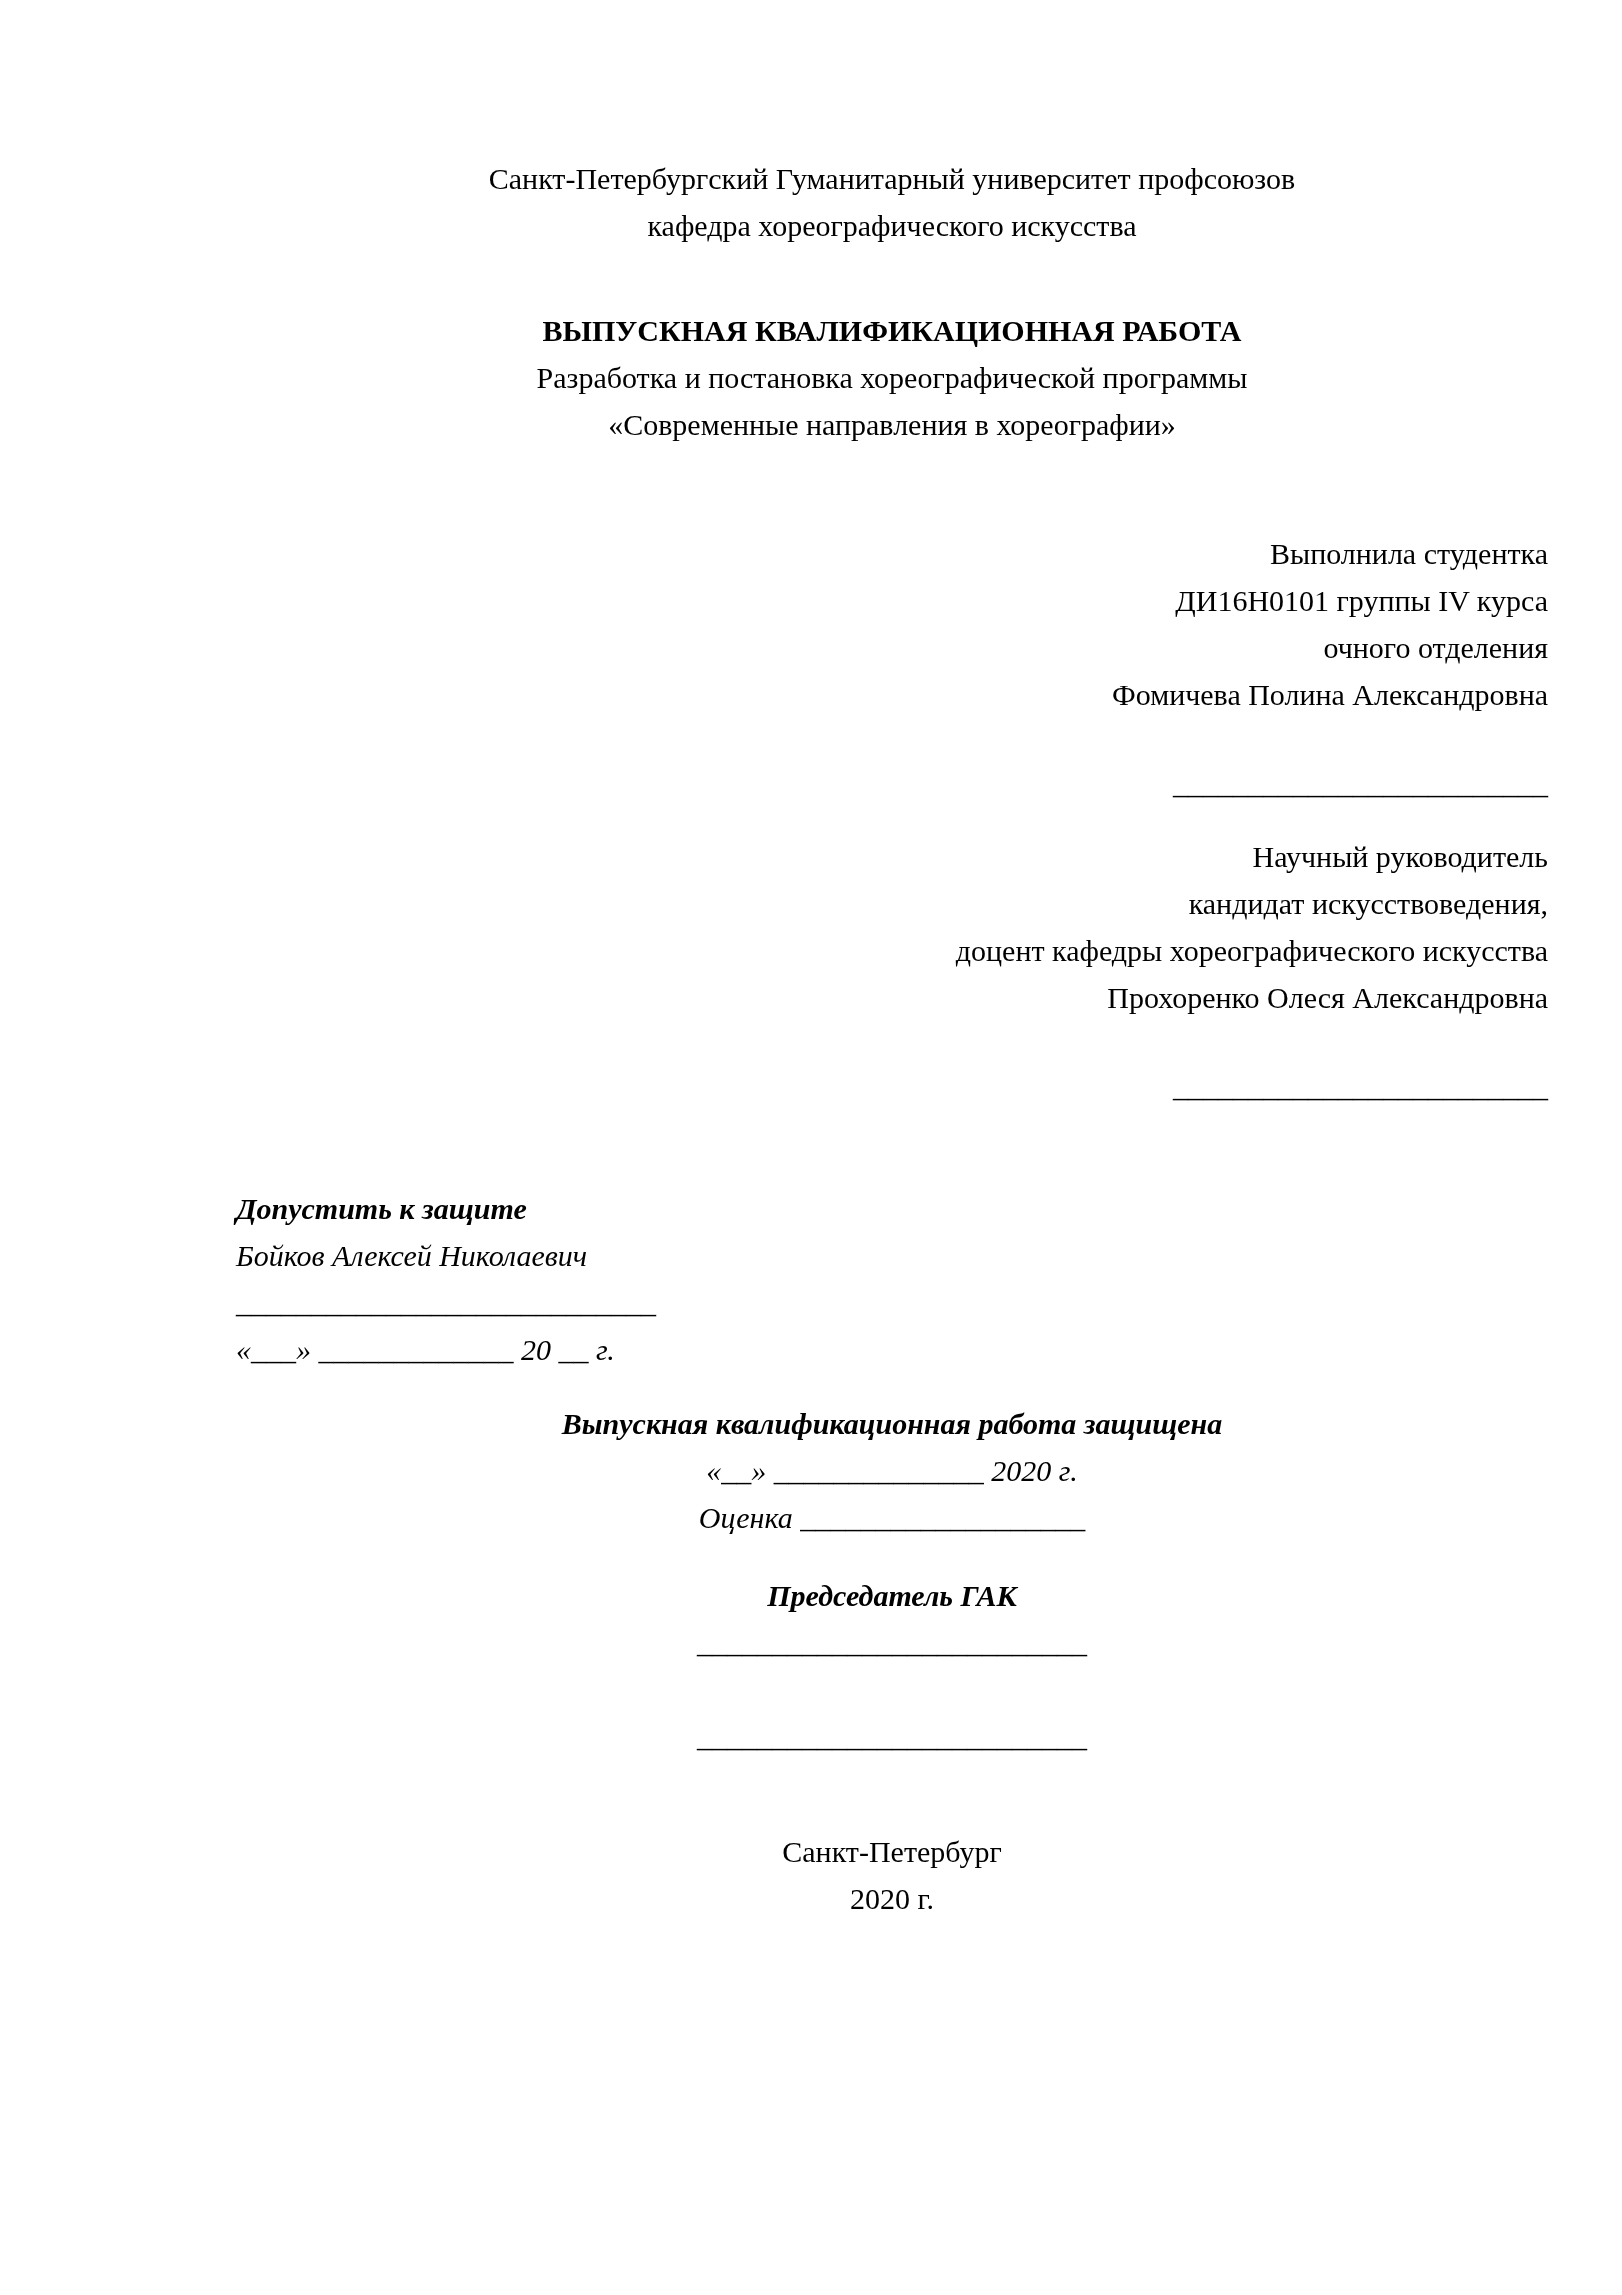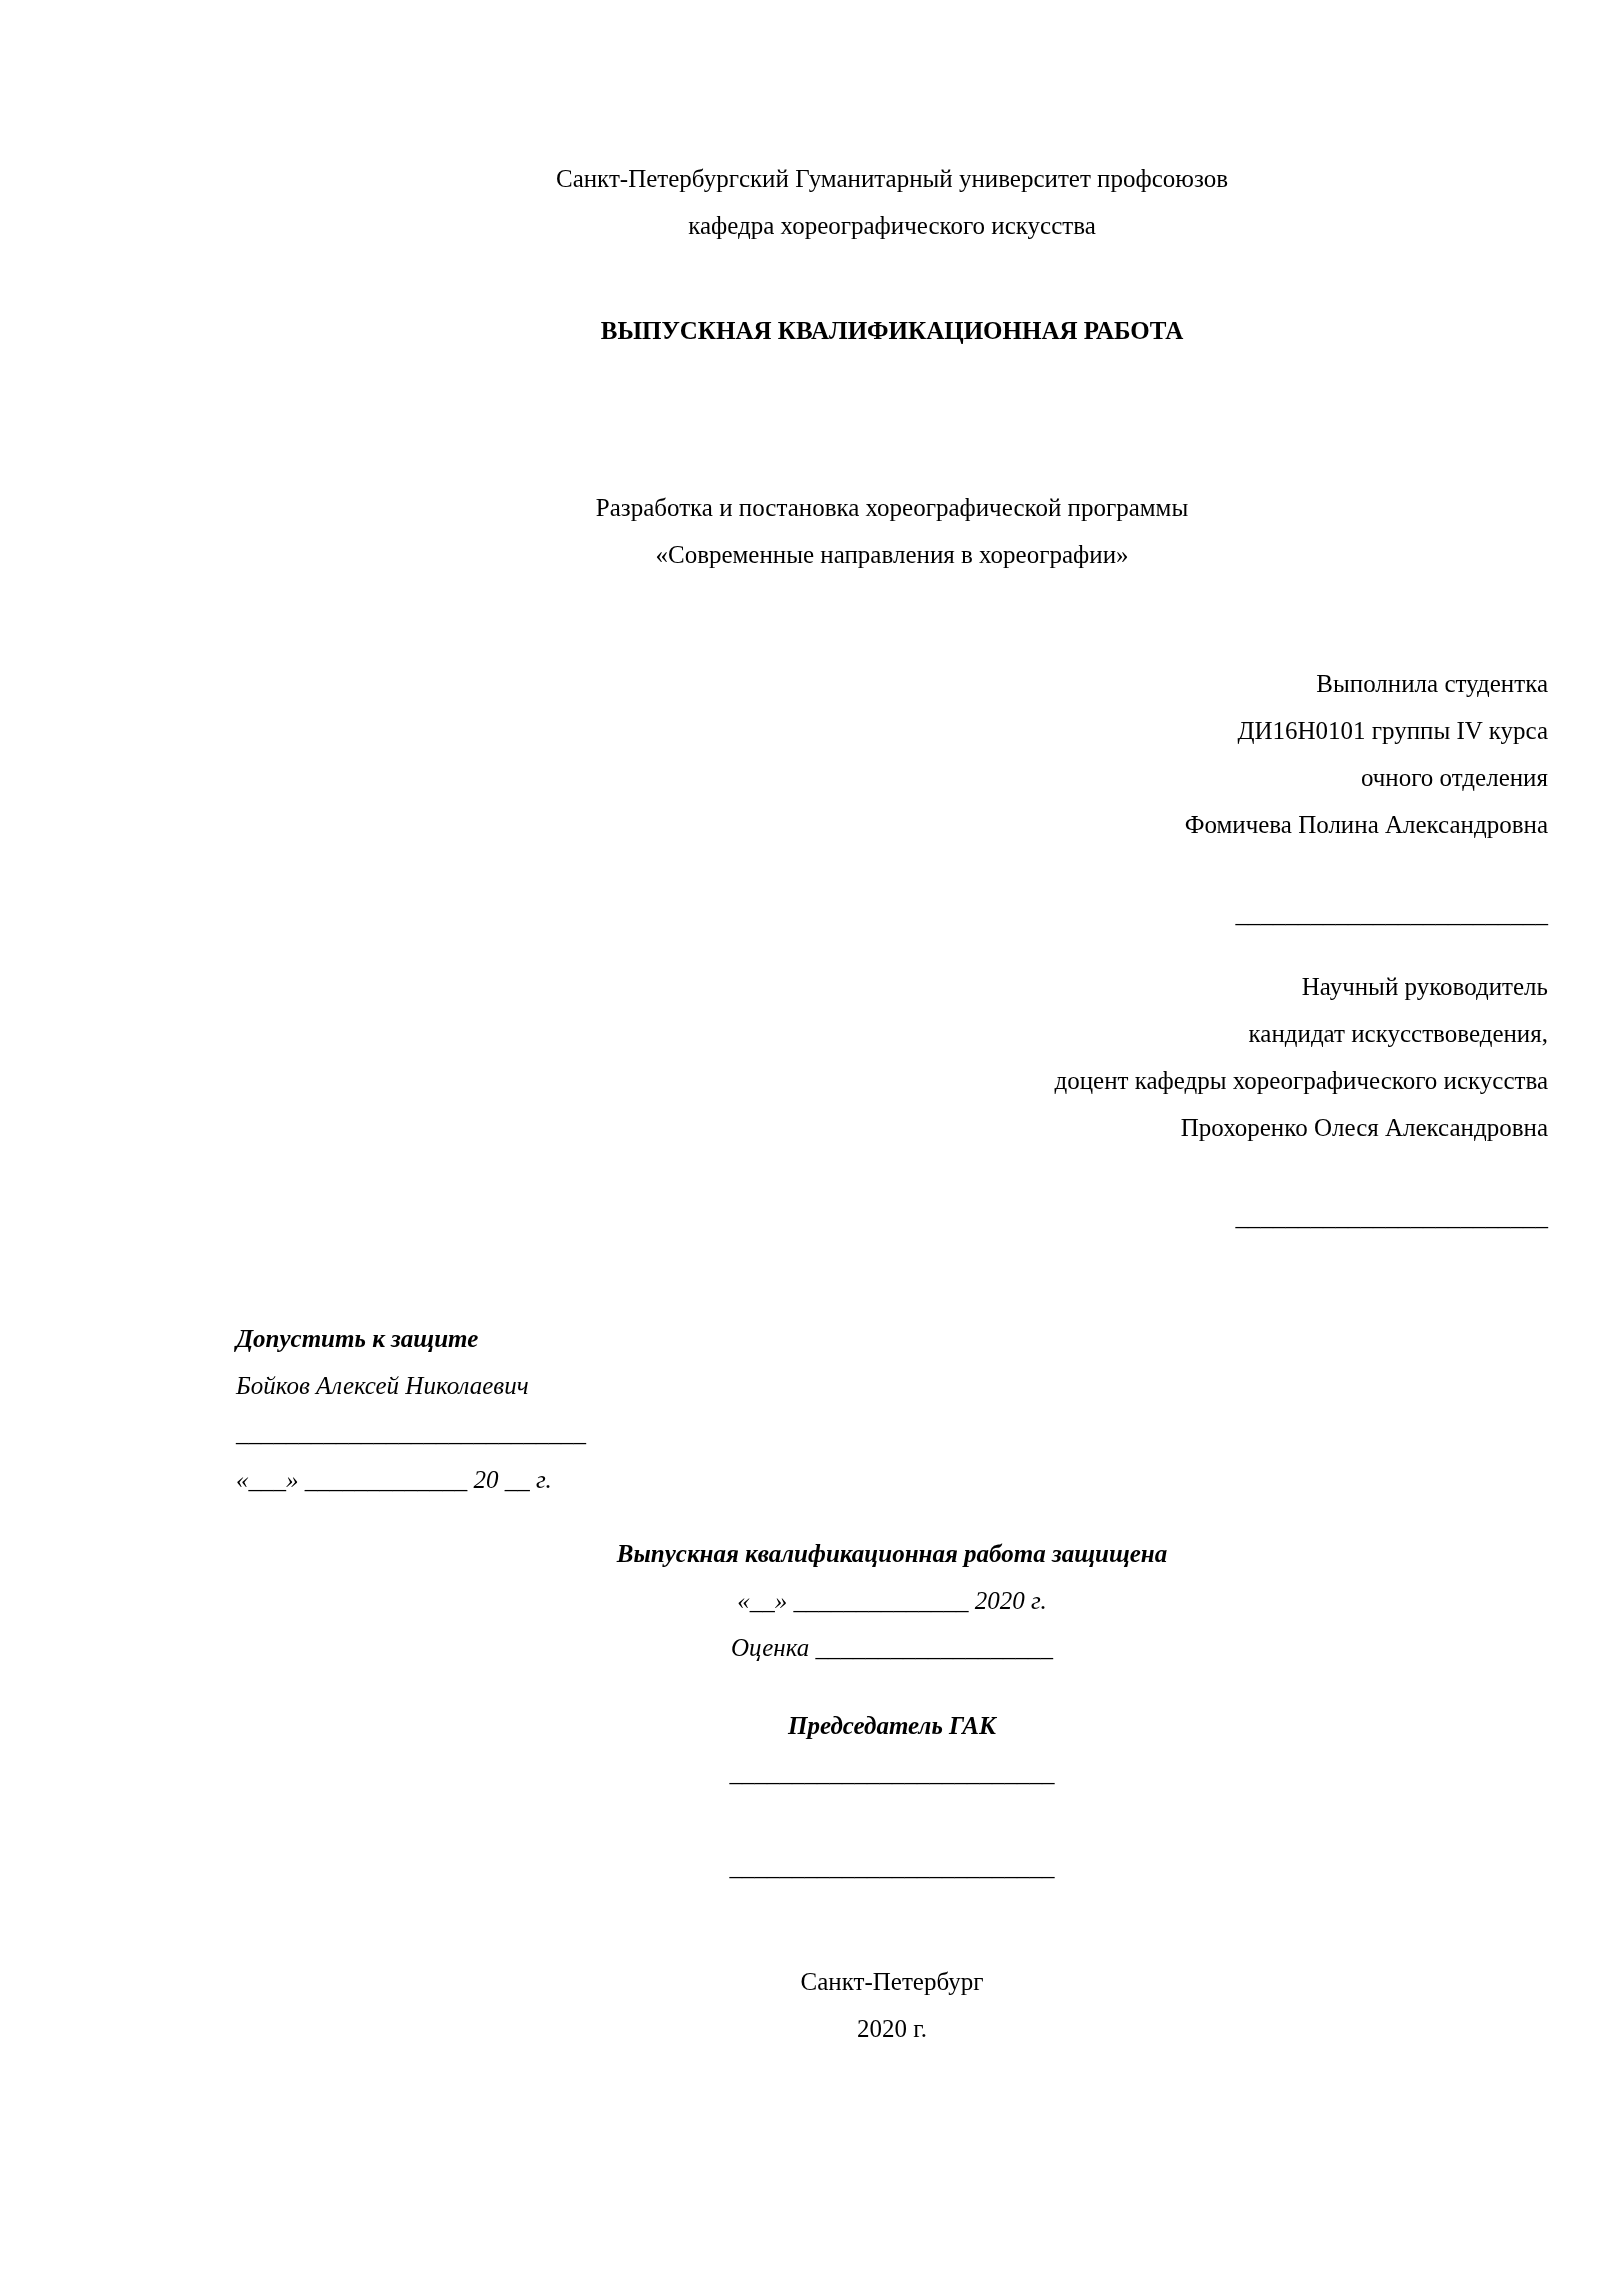--- a/index.html
+++ b/index.html
@@ -8,33 +8,33 @@
     background: #ffffff;
   }
   .page {
     position: relative;
     width: 1623px;
     height: 2295px;
     box-sizing: border-box;
     background: #ffffff;
     padding: 155px 75px 0 236px;
     font-family: "Liberation Serif", serif;
-    font-size: 25px;
+    font-size: 30px;
     line-height: 47px;
     color: #000000;
   }
   .center { text-align: center; }
   .right  { text-align: right; }
   .left   { text-align: left; }
   .bold   { font-weight: bold; }
   .italic { font-style: italic; }
   .bi     { font-weight: bold; font-style: italic; }
 
   .doc-type        { margin-top: 58px; }
-  .thesis-title    { margin-top: 130px; }
+  .thesis-title    { }
   .student-block   { margin-top: 82px; }
   .sig-gap-student { margin-top: 42px; }
   .advisor-block   { margin-top: 26px; }
   .sig-gap-advisor { margin-top: 42px; }
   .admission-block { margin-top: 75px; }
   .defense-block   { margin-top: 27px; }
   .chairman        { margin-top: 31px; }
   .sig-gap-2       { margin-top: 47px; }
   .footer-block    { margin-top: 68px; }
 </style>

